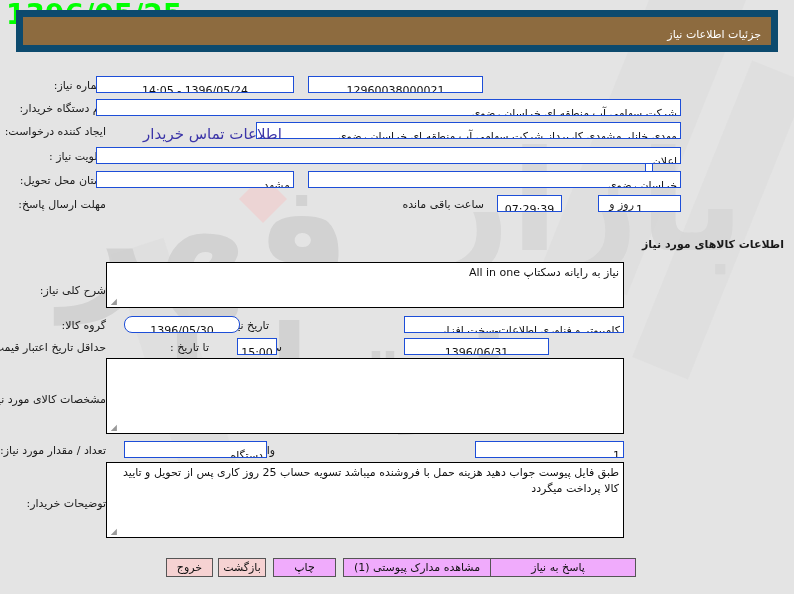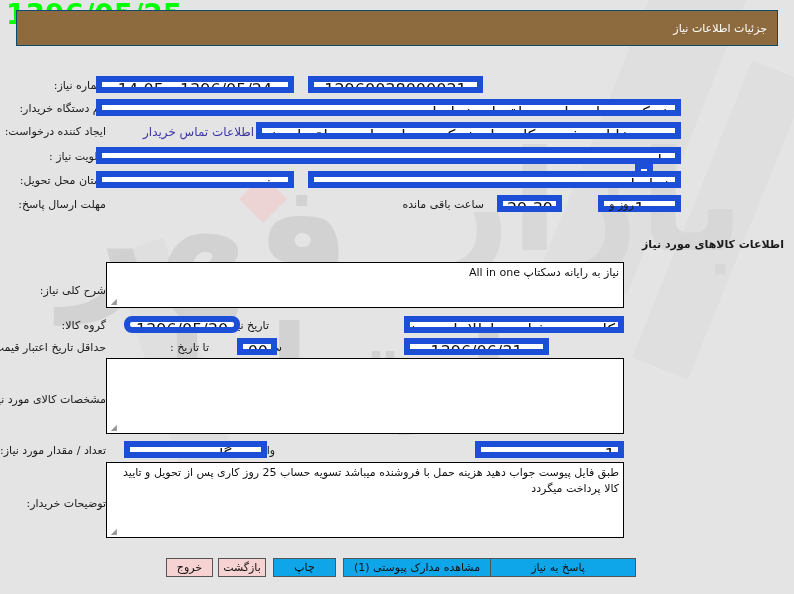--- a/index.html
+++ b/index.html
@@ -54,23 +54,23 @@
     transform: rotate(22deg);
   }
   .wm-s1 { left: 600px; top: -30px; }
   .wm-s2 { left: 690px; top: 60px; width: 60px; }
   .wm-s3 { left: 150px; top: 240px; width: 55px; height: 260px; transform: rotate(-18deg);}
 
   
   #topbar {
     position: absolute;
     left: 16px; top: 10px;
-    width: 762px; height: 36px;
+    width: 762px; height: 42px;
     background: #8d6b3f;
-    border: 1px solid #0c4a6e;
+    border: 7px solid #0c4a6e;
     box-sizing: border-box;
     z-index: 3;
   }
   #topbar-title {
     position: absolute;
     right: 10px; top: 11px;
     color: #ffffff;
     font-size: 11px;
   }
   #topbar-date {
@@ -101,25 +101,25 @@
     font-size: 11px;
     color: #1a1a1a;
     text-align: right;
     white-space: nowrap;
     z-index: 4;
   }
   .box {
     position: absolute;
     box-sizing: border-box;
     background: #ffffff;
-    border: 6px solid #1d4ed8;
-    font-size: 16px;
+    border: 1px solid #1d4ed8;
+    font-size: 11px;
     color: #111111;
     line-height: 15px;
-    padding: 0 3px;
+    padding: 6px 3px;
     height: 17px;
     overflow: hidden;
     white-space: nowrap;
     z-index: 4;
   }
   .box.center { text-align: center; }
   .box.right  { text-align: right; }
 
   .area {
     position: absolute;
@@ -138,21 +138,21 @@
     position: absolute;
     left: 2px; bottom: 1px;
     width: 8px; height: 8px;
     color: #999;
     font-size: 8px;
     line-height: 8px;
   }
 
   .link {
     position: absolute;
-    font-size: 12px;
+    font-size: 15px;
     color: #3b35a8;
     white-space: nowrap;
     cursor: pointer;
     z-index: 4;
   }
 
   
   #btnbar {
     position: absolute;
     left: 16px; top: 558px;
@@ -161,21 +161,21 @@
   }
   .btn {
     position: absolute;
     box-sizing: border-box;
     height: 19px;
     line-height: 17px;
     text-align: center;
     font-size: 11px;
     color: #111;
     border: 1px solid #555;
-    background: #0ea5e9;
+    background: #f0abfc;
     cursor: pointer;
     padding: 0 4px;
     white-space: nowrap;
   }
   .btn.danger { background: #f6d2d2; }
 </style>
 </head>
 <body>
 
 <div id="watermark">
@@ -202,21 +202,21 @@
 <div class="box center" style="left:96px; top:76px; width:198px;">1396/05/24 - 14:05</div>
 
 <div class="lbl" style="right:688px; top:102px;">نام دستگاه خریدار:</div>
 <div class="box right" style="left:96px; top:99px; width:585px;">شرکت سهامی آب منطقه ای خراسان رضوی</div>
 
 <div class="lbl" style="right:688px; top:125px;">ایجاد کننده درخواست:</div>
 <div class="box right" style="left:256px; top:122px; width:425px;">مهدی خانلر مشهدی کارپرداز شرکت سهامی آب منطقه ای خراسان رضوی</div>
 <div class="link" style="left:143px; top:125px;">اطلاعات تماس خریدار</div>
 
 <div class="lbl" style="right:688px; top:150px;">اولویت نیاز :</div>
-<div class="box right" style="left:96px; top:147px; width:585px;">عادی</div>
+<div class="box right" style="left:96px; top:147px; width:585px;">اعلان</div>
 
 <div class="lbl" style="right:688px; top:174px;">استان محل تحویل:</div>
 <div class="box right" style="left:308px; top:171px; width:373px;">خراسان رضوی</div>
 <div class="lbl" style="right:600px; top:174px;">شهر محل تحویل:</div>
 <div class="box right" style="left:96px; top:171px; width:198px;">مشهد</div>
 
 <div class="lbl" style="right:688px; top:198px;">مهلت ارسال پاسخ:</div>
 <div class="box center" style="left:598px; top:195px; width:83px;">1</div>
 <div class="lbl" style="right:160px; top:198px;text-align:center;">روز و</div>
 <div class="box center" style="left:497px; top:195px; width:65px;">07:29:39</div>

